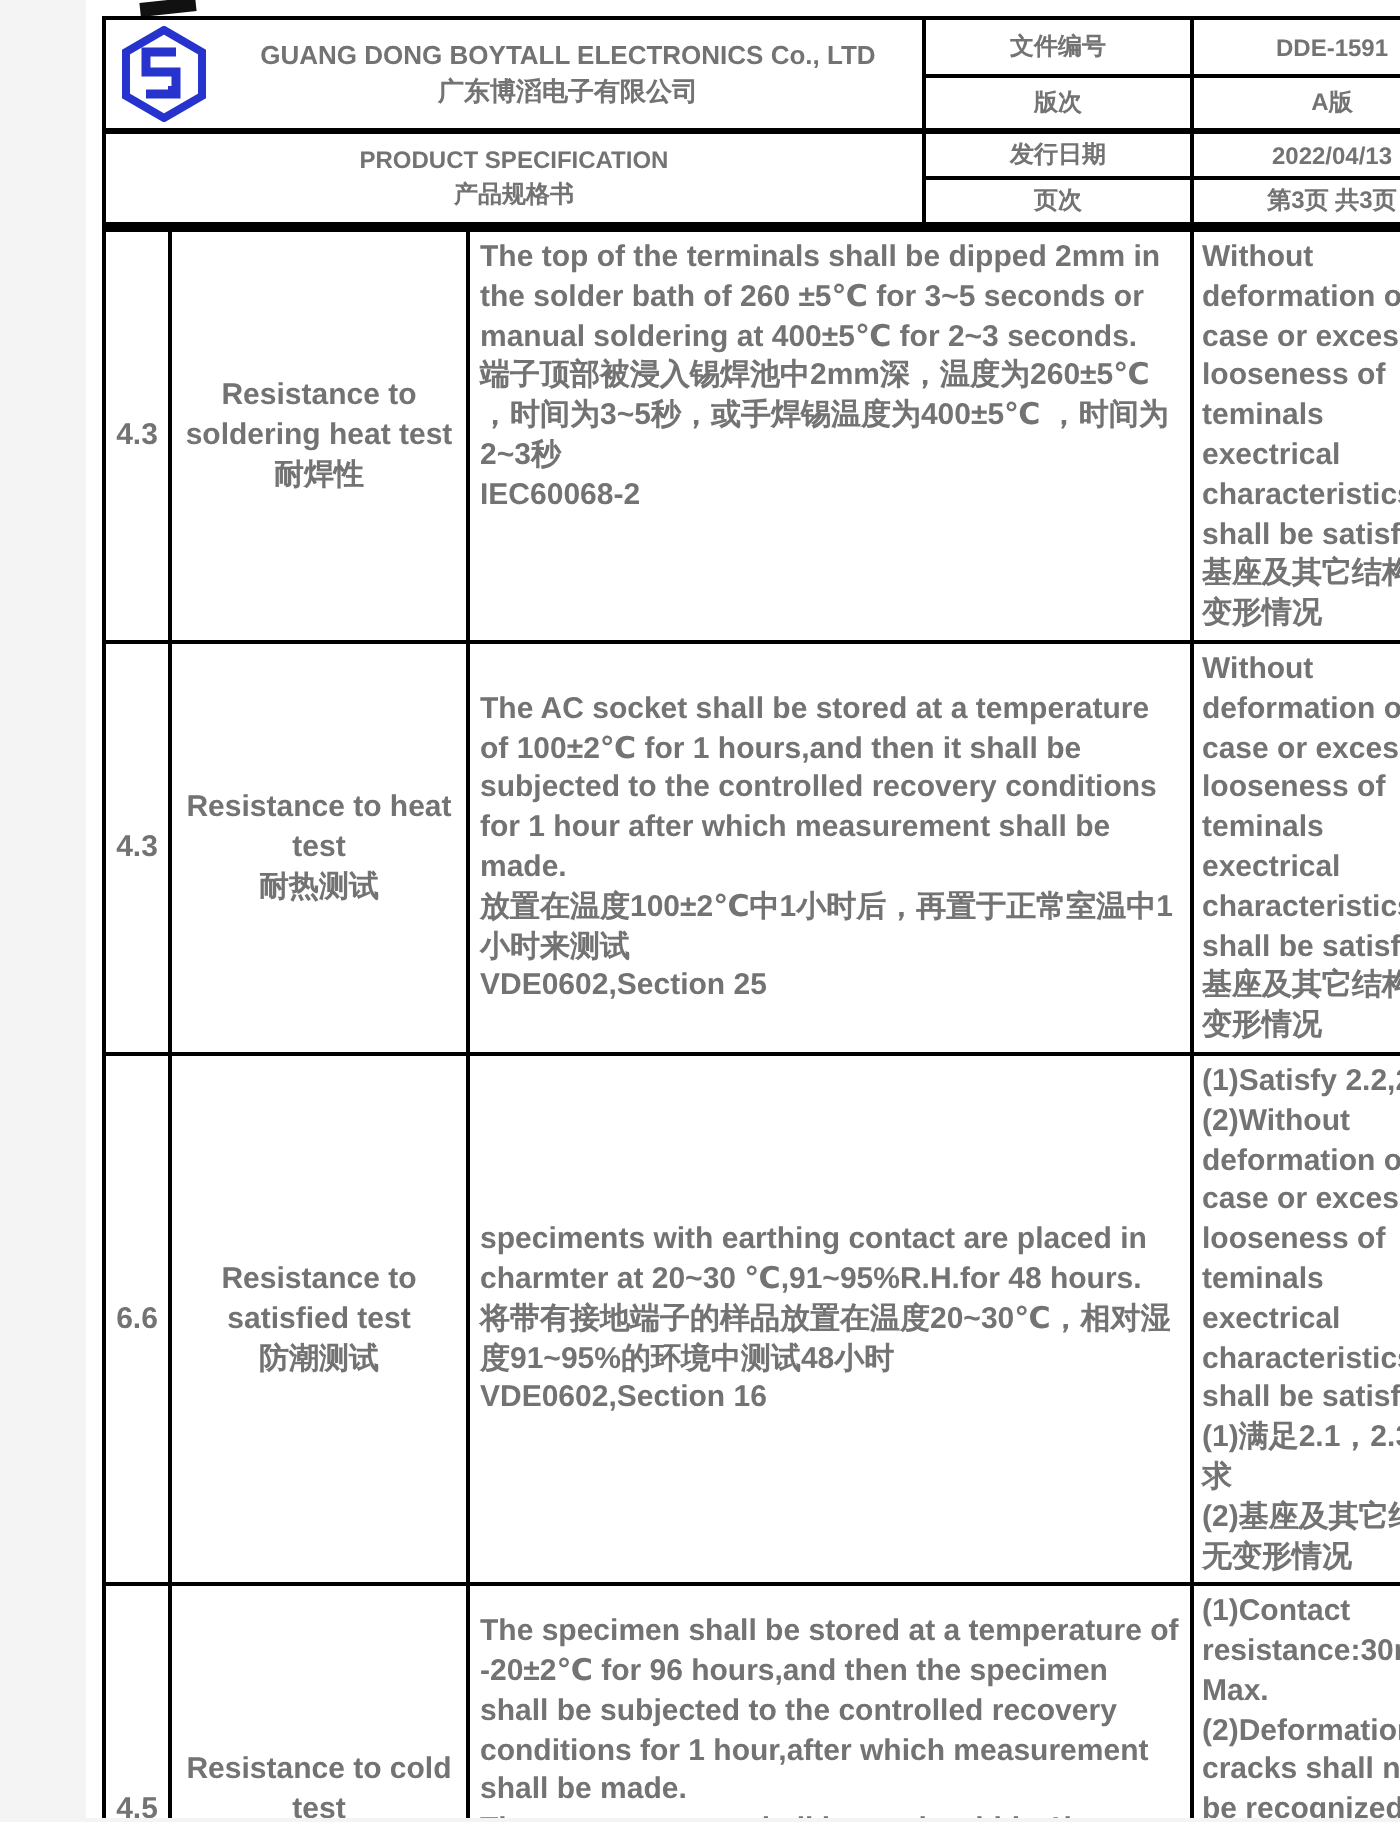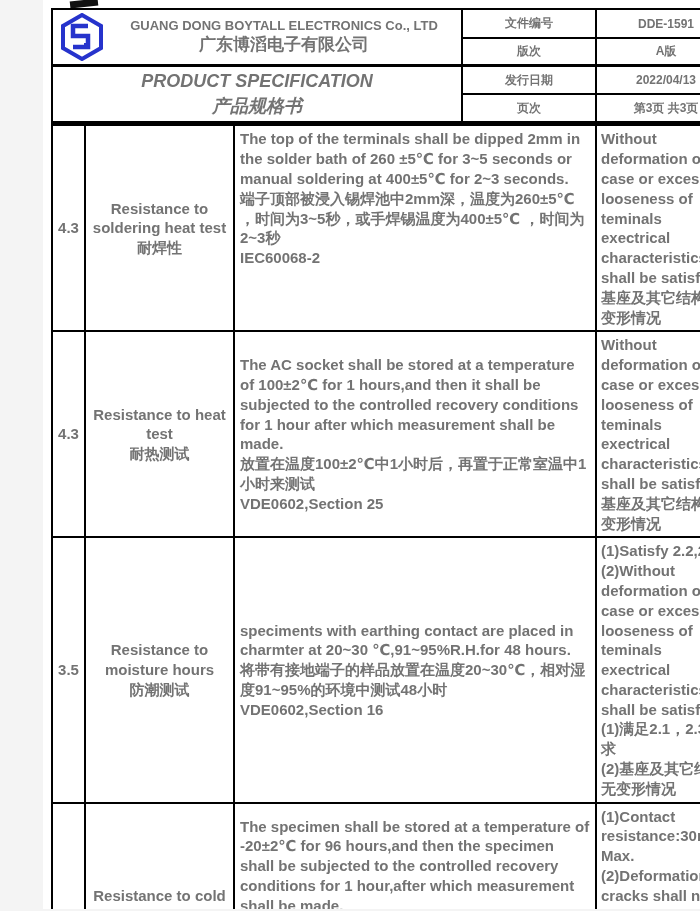--- a/index.html
+++ b/index.html
@@ -18,22 +18,22 @@
   .top{vertical-align:top;}
   .mid{vertical-align:middle;}
 
   
   .header-t td{font-weight:bold;}
   .company-cell{padding:2px 6px;}
   .company-inner{display:flex;align-items:center;gap:8px;}
   .logo-box{flex:0 0 46px;height:50px;display:flex;align-items:center;justify-content:center;}
   .company-names{flex:1;text-align:center;line-height:1.35;}
   .company-en{font-size:13px;}
-  .company-cn{font-size:17px;}
-  .title-cell{text-align:center;line-height:1.4;font-size:18px;font-style:italic;}
+  .company-cn{font-size:13px;}
+  .title-cell{text-align:center;line-height:1.4;font-size:12px;}
   .hfield{font-size:12px;text-align:center;vertical-align:middle;}
   .thick-top td{border-top:3px solid #000;}
   .header-t{border-bottom:3px solid #000;}
 
   
   .spec-t td{font-size:15px;font-weight:bold;line-height:1.32;}
   .spec-t{border-bottom:1px solid #000;}
   .clause{font-size:12px;}
   .tname{line-height:1.5;}
   .desc{padding:3px 5px;}
@@ -125,22 +125,22 @@
         <td class="ctr clause">4.3</td>
         <td class="ctr pre tname">Resistance to heat test
 耐热测试</td>
         <td class="mid pre desc">The AC socket shall be stored at a temperature of 100±2℃ for 1 hours,and then it shall be subjected to the controlled recovery conditions for 1 hour after which measurement shall be made.
 放置在温度100±2℃中1小时后，再置于正常室温中1小时来测试
 VDE0602,Section 25</td>
         <td class="top pre req">Without deformation of case or excessive looseness of teminals exectrical characteristics shall be satisfied
 基座及其它结构无变形情况</td>
       </tr>
       <tr style="height:155px">
-        <td class="ctr clause">3.5</td>
-        <td class="ctr pre tname">Resistance to moisture hours
+        <td class="ctr clause">6.6</td>
+        <td class="ctr pre tname">Resistance to satisfied test
 防潮测试</td>
         <td class="mid pre desc">speciments with earthing contact are placed in charmter at 20~30 ℃,91~95%R.H.for 48 hours.
 将带有接地端子的样品放置在温度20~30℃，相对湿度91~95%的环境中测试48小时
 VDE0602,Section 16</td>
         <td class="top pre req">(1)Satisfy 2.2,2.3
 (2)Without deformation of case or excessive looseness of teminals exectrical characteristics shall be satisfied
 (1)满足2.1，2.3要求
 (2)基座及其它结构无变形情况</td>
       </tr>
       <tr style="height:195px">

